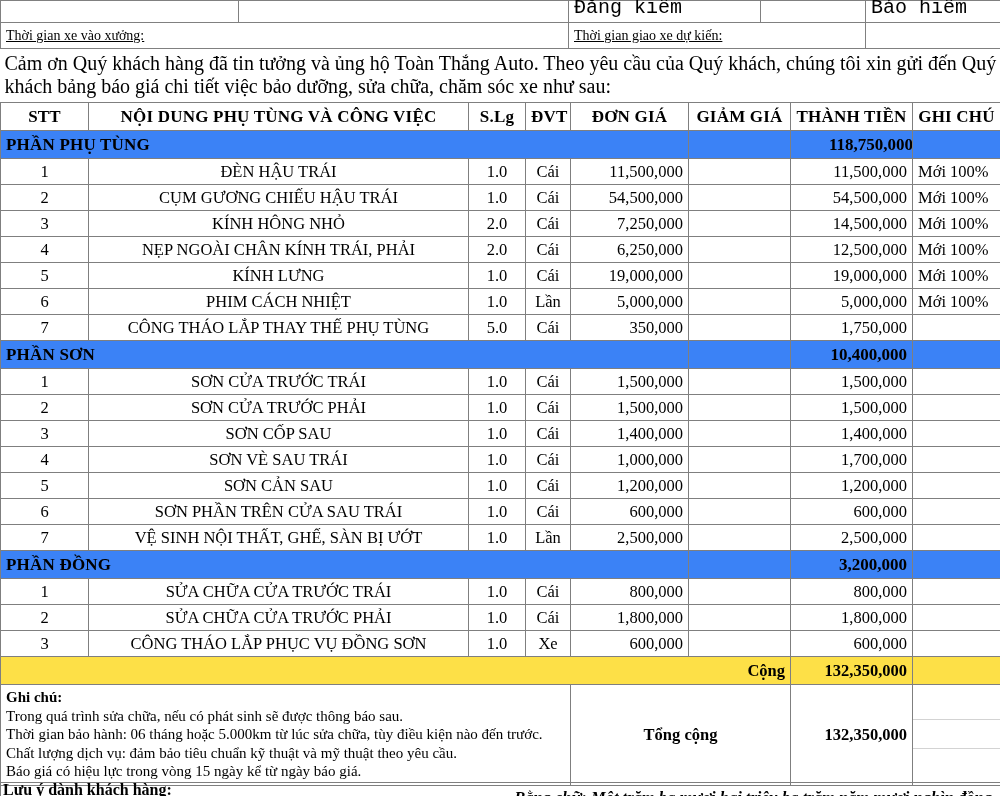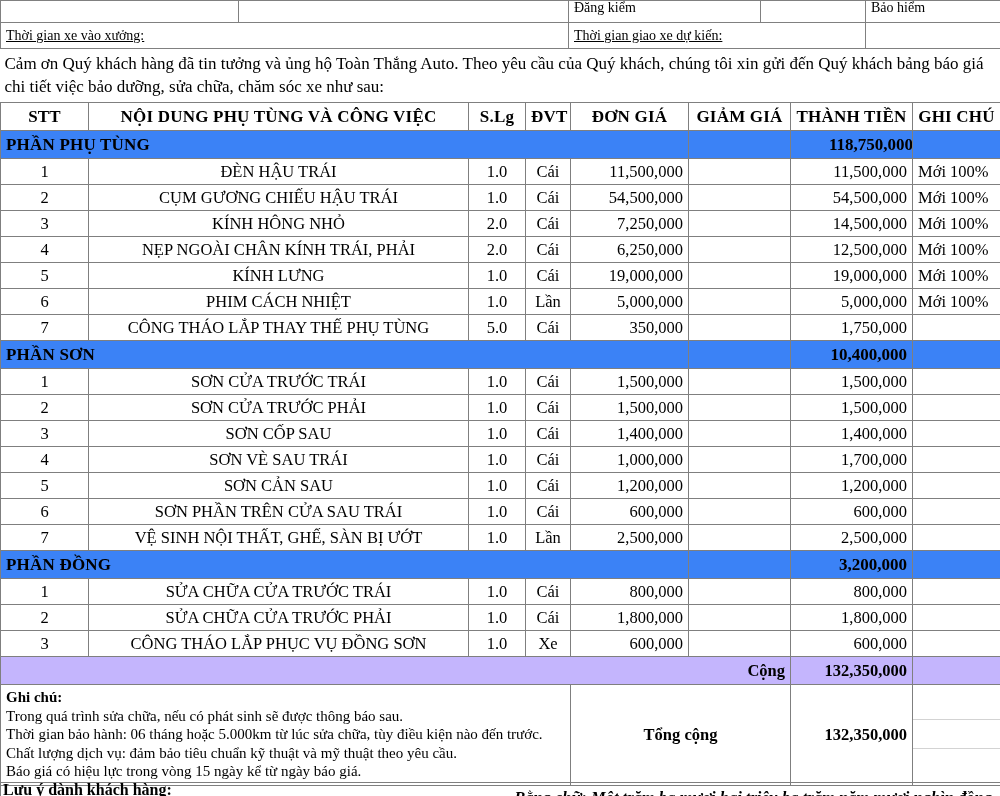--- a/index.html
+++ b/index.html
@@ -10,28 +10,28 @@
     font-family: "Liberation Serif", "DejaVu Serif", serif;
     color: #000000;
     overflow: hidden;
   }
   .sheet { width: 1000px; height: 796px; position: relative; }
 
   table.grid { border-collapse: collapse; width: 1000px; table-layout: fixed; }
   table.grid td { border: 1px solid #808080; padding: 0 5px; vertical-align: middle; }
 
   
-  .meta-top td { height: 22px; font-size: 14px; padding-top: 0; }
+  .meta-top td { height: 22px; font-size: 20px; padding-top: 0; font-family: Liberation Mono, monospace; }
   .meta-top .clip { overflow: hidden; height: 22px; line-height: 13px; }
   .cut-label { display: block; margin-top: -9px; }
   .meta-row td { height: 26px; font-size: 14px; text-decoration: underline; }
 
   
   .intro { border: none !important; padding: 3px 4px 4px 4px !important; }
-  .intro p { margin: 0; font-size: 17px; line-height: 23px; }
+  .intro p { margin: 0; font-size: 20px; line-height: 23px; }
 
   
   table.quote { border-collapse: collapse; width: 1000px; table-layout: fixed; }
   table.quote td, table.quote th {
     border: 1px solid #7f7f7f;
     font-size: 16.5px;
     height: 26px;
     padding: 0 5px;
     vertical-align: middle;
     white-space: nowrap;
@@ -56,21 +56,21 @@
   tr.section td {
     background: #3b82f6;
     font-weight: bold;
     font-size: 17px;
     height: 28px;
   }
   tr.section td.sec-title { text-align: left; letter-spacing: .2px; }
   tr.section td.sec-amount { text-align: right; padding-left: 38px; }
 
   tr.total-row td {
-    background: #c4b5fd;
+    background: #fde047;
     font-weight: bold;
     height: 28px;
   }
   tr.total-row td.t-label { text-align: right; }
   tr.total-row td.t-value { text-align: right; }
 
   
   .note-cell {
     text-align: left;
     vertical-align: top;

